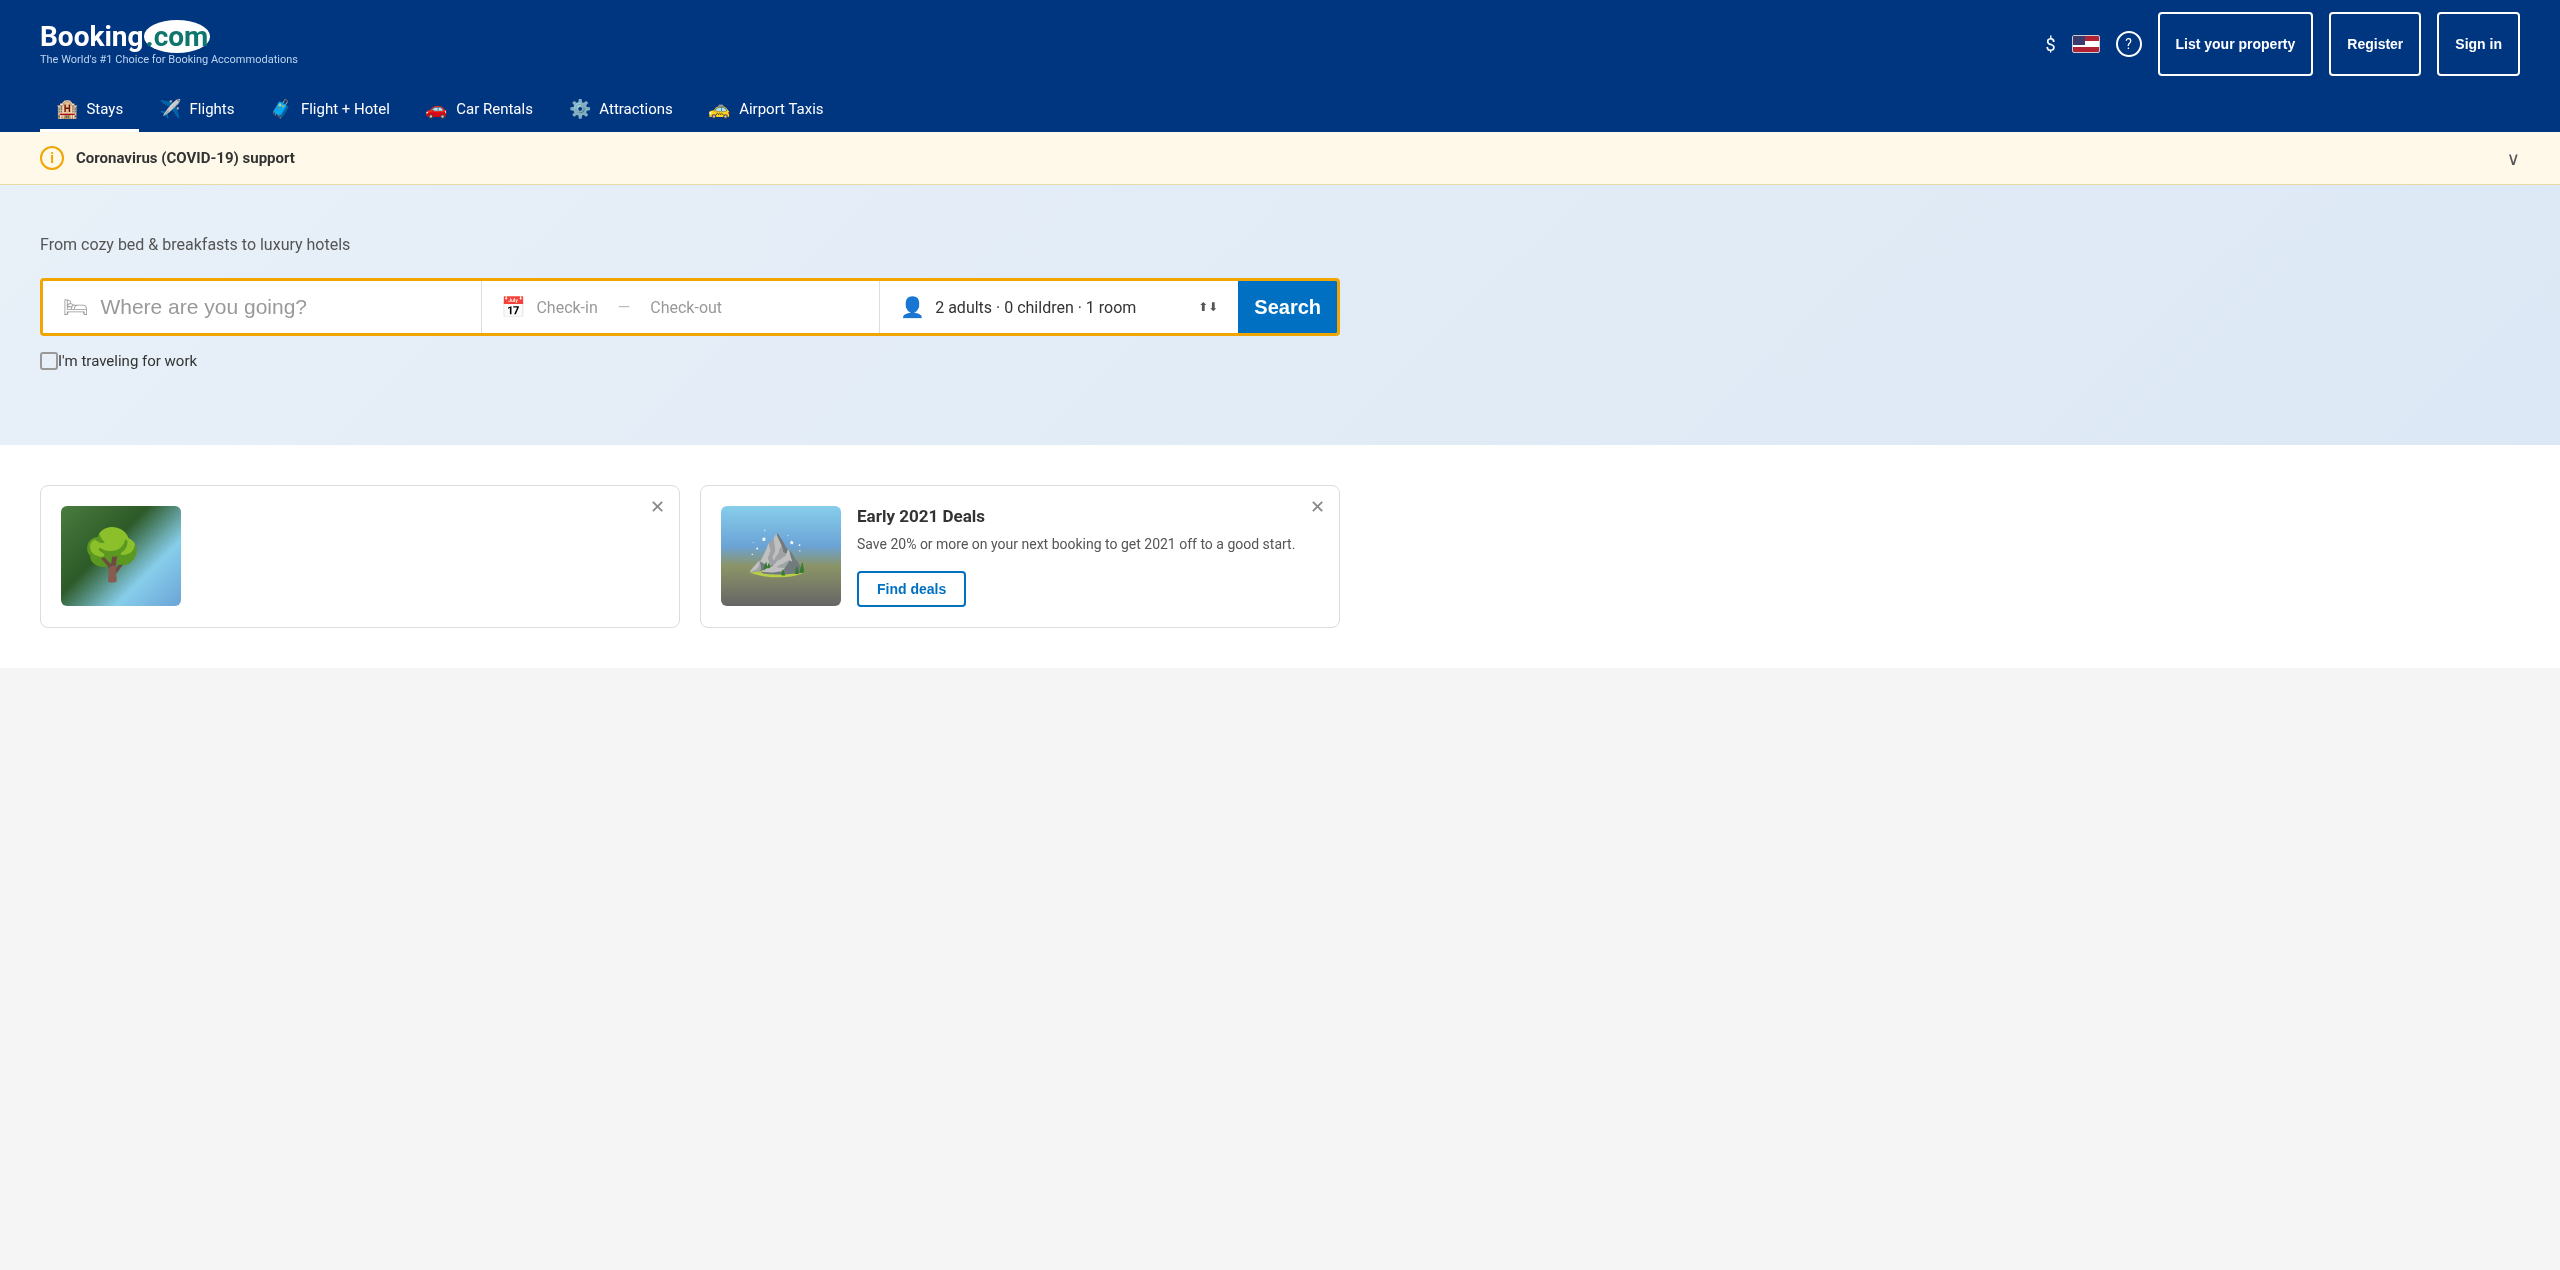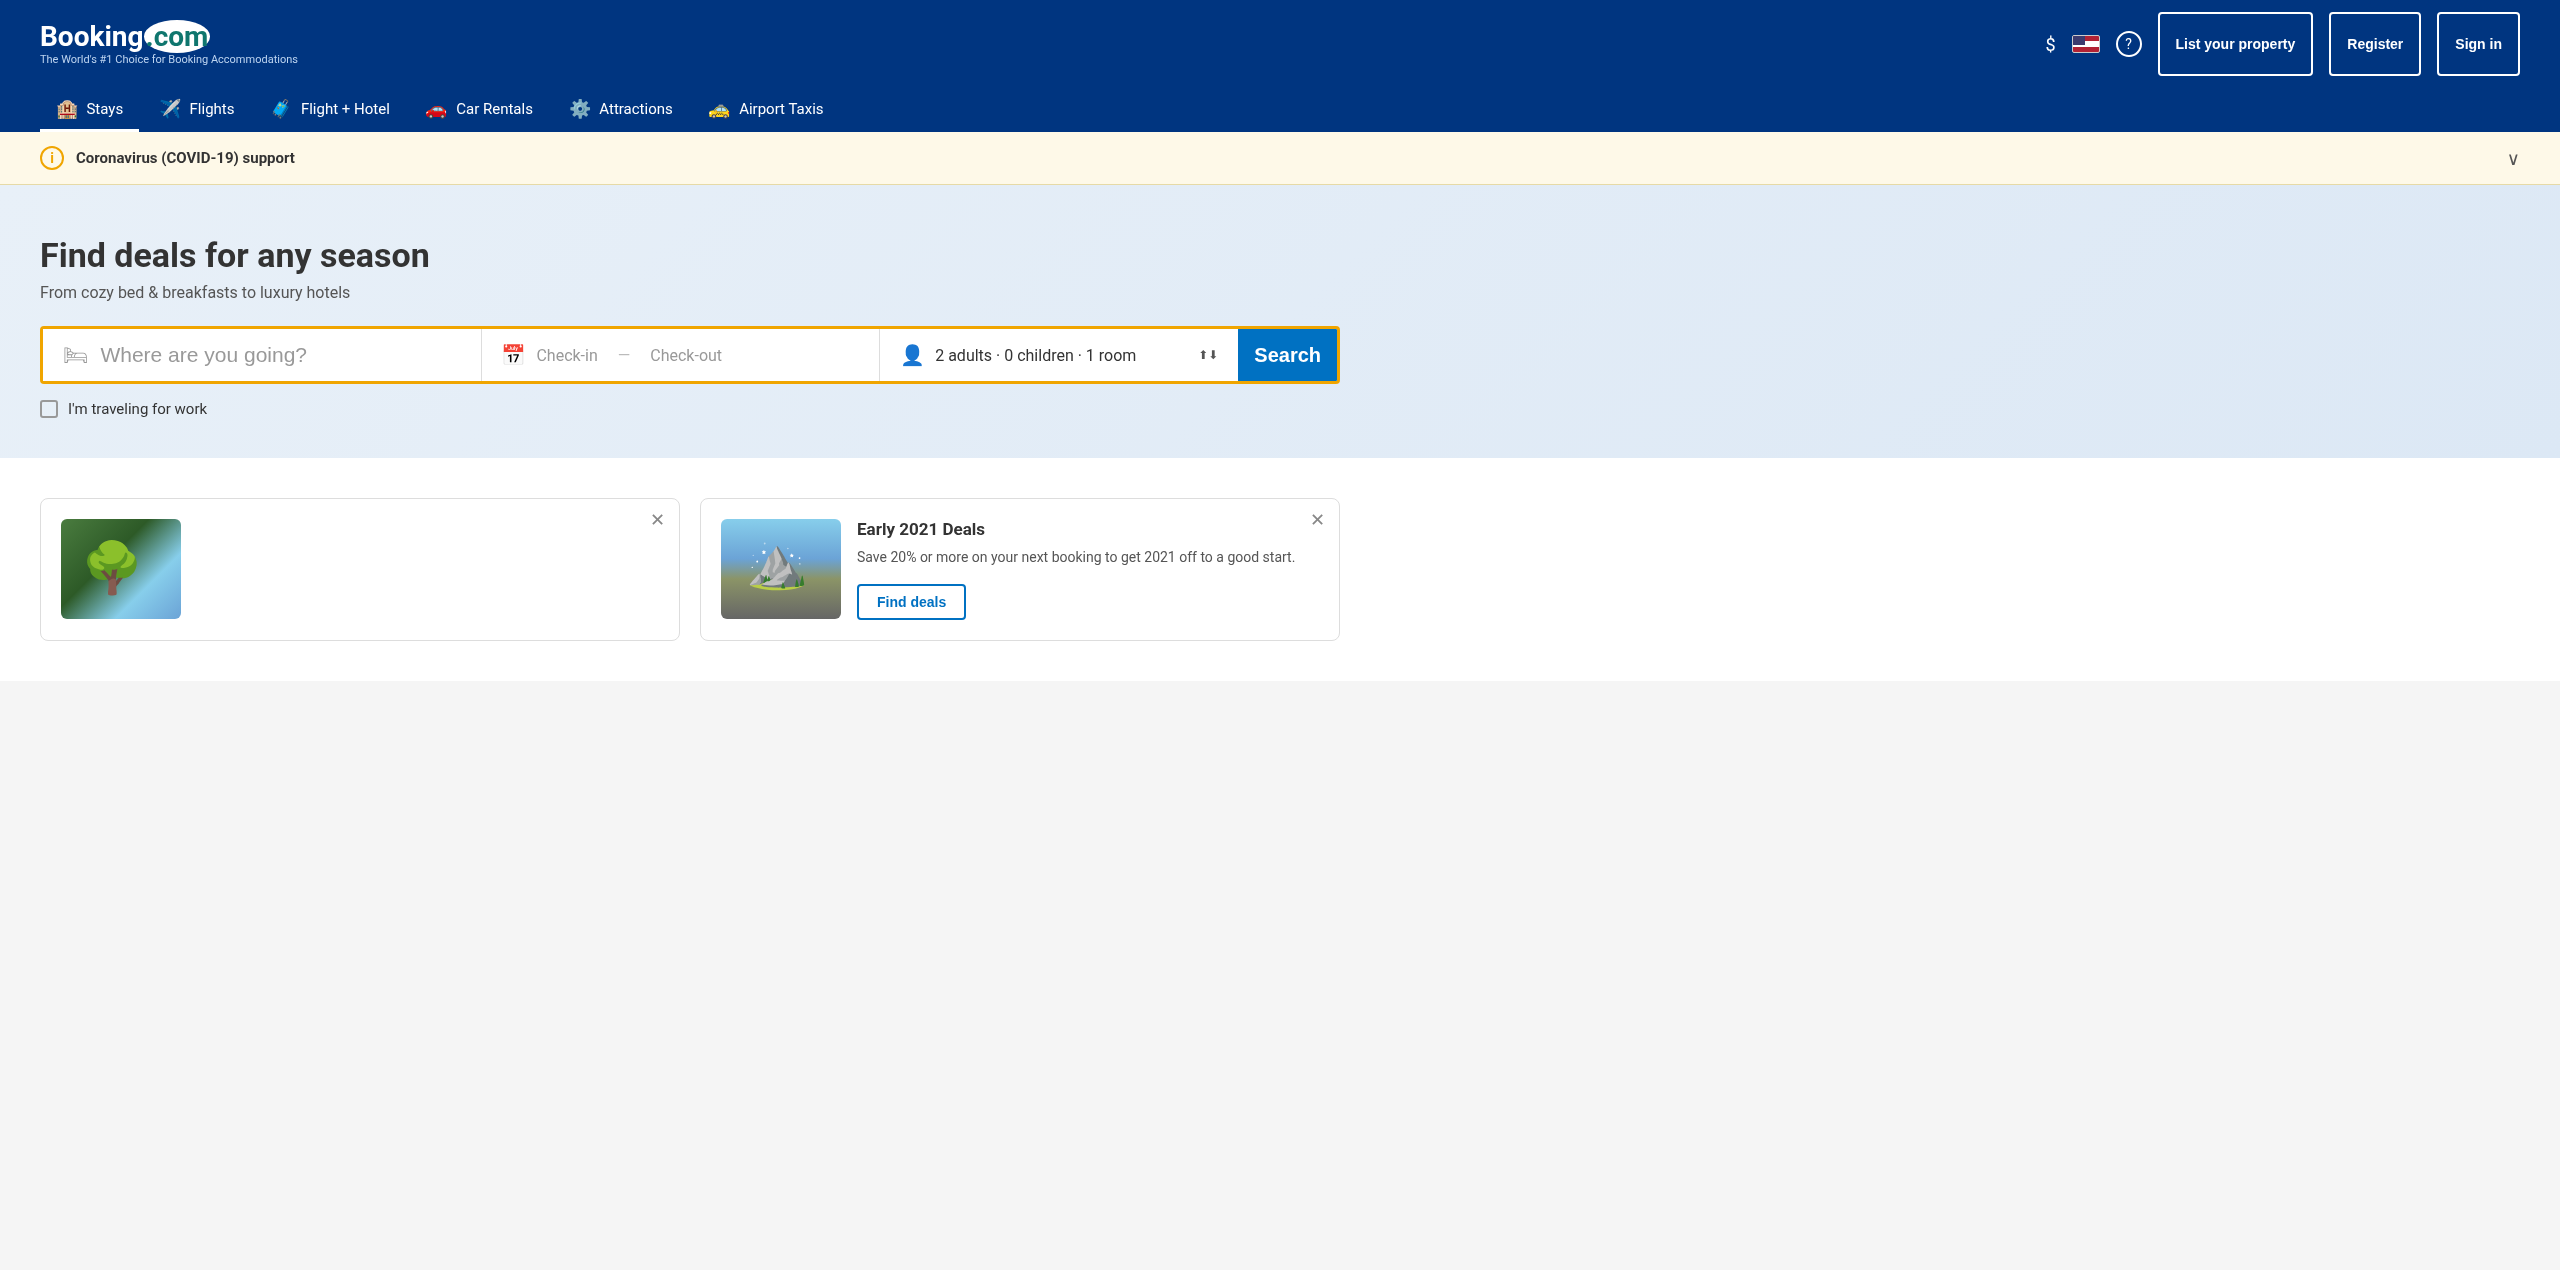--- a/index.html
+++ b/index.html
@@ -219,21 +219,20 @@
       font-size: 20px;
       font-weight: 700;
       cursor: pointer;
       border-radius: 0 1px 1px 0;
       white-space: nowrap;
       flex-shrink: 0;
     }
 
     .work-travel {
       display: flex;
-      gap: 10px;
       margin-top: 16px;
     }
     .work-checkbox {
       width: 18px;
       height: 18px;
       border: 2px solid #999;
       border-radius: 3px;
       cursor: pointer;
       display: inline-block;
       flex-shrink: 0;
@@ -377,21 +376,20 @@
 
 <div class="covid-banner">
   <div class="covid-left">
     <div class="covid-icon">i</div>
     <span class="covid-text">Coronavirus (COVID-19) support</span>
   </div>
   <span class="chevron-down">∨</span>
 </div>
 
 <section class="search-section">
-  <h1 class="search-title">Find deals for any season</h1>
   <p class="search-subtitle">From cozy bed &amp; breakfasts to luxury hotels</p>
 
   <div class="search-bar">
 
     <div class="search-field">
       <span class="search-field-icon">🛏</span>
       <input type="text" placeholder="Where are you going?" style="">
     </div>
 
     <div class="date-field">

